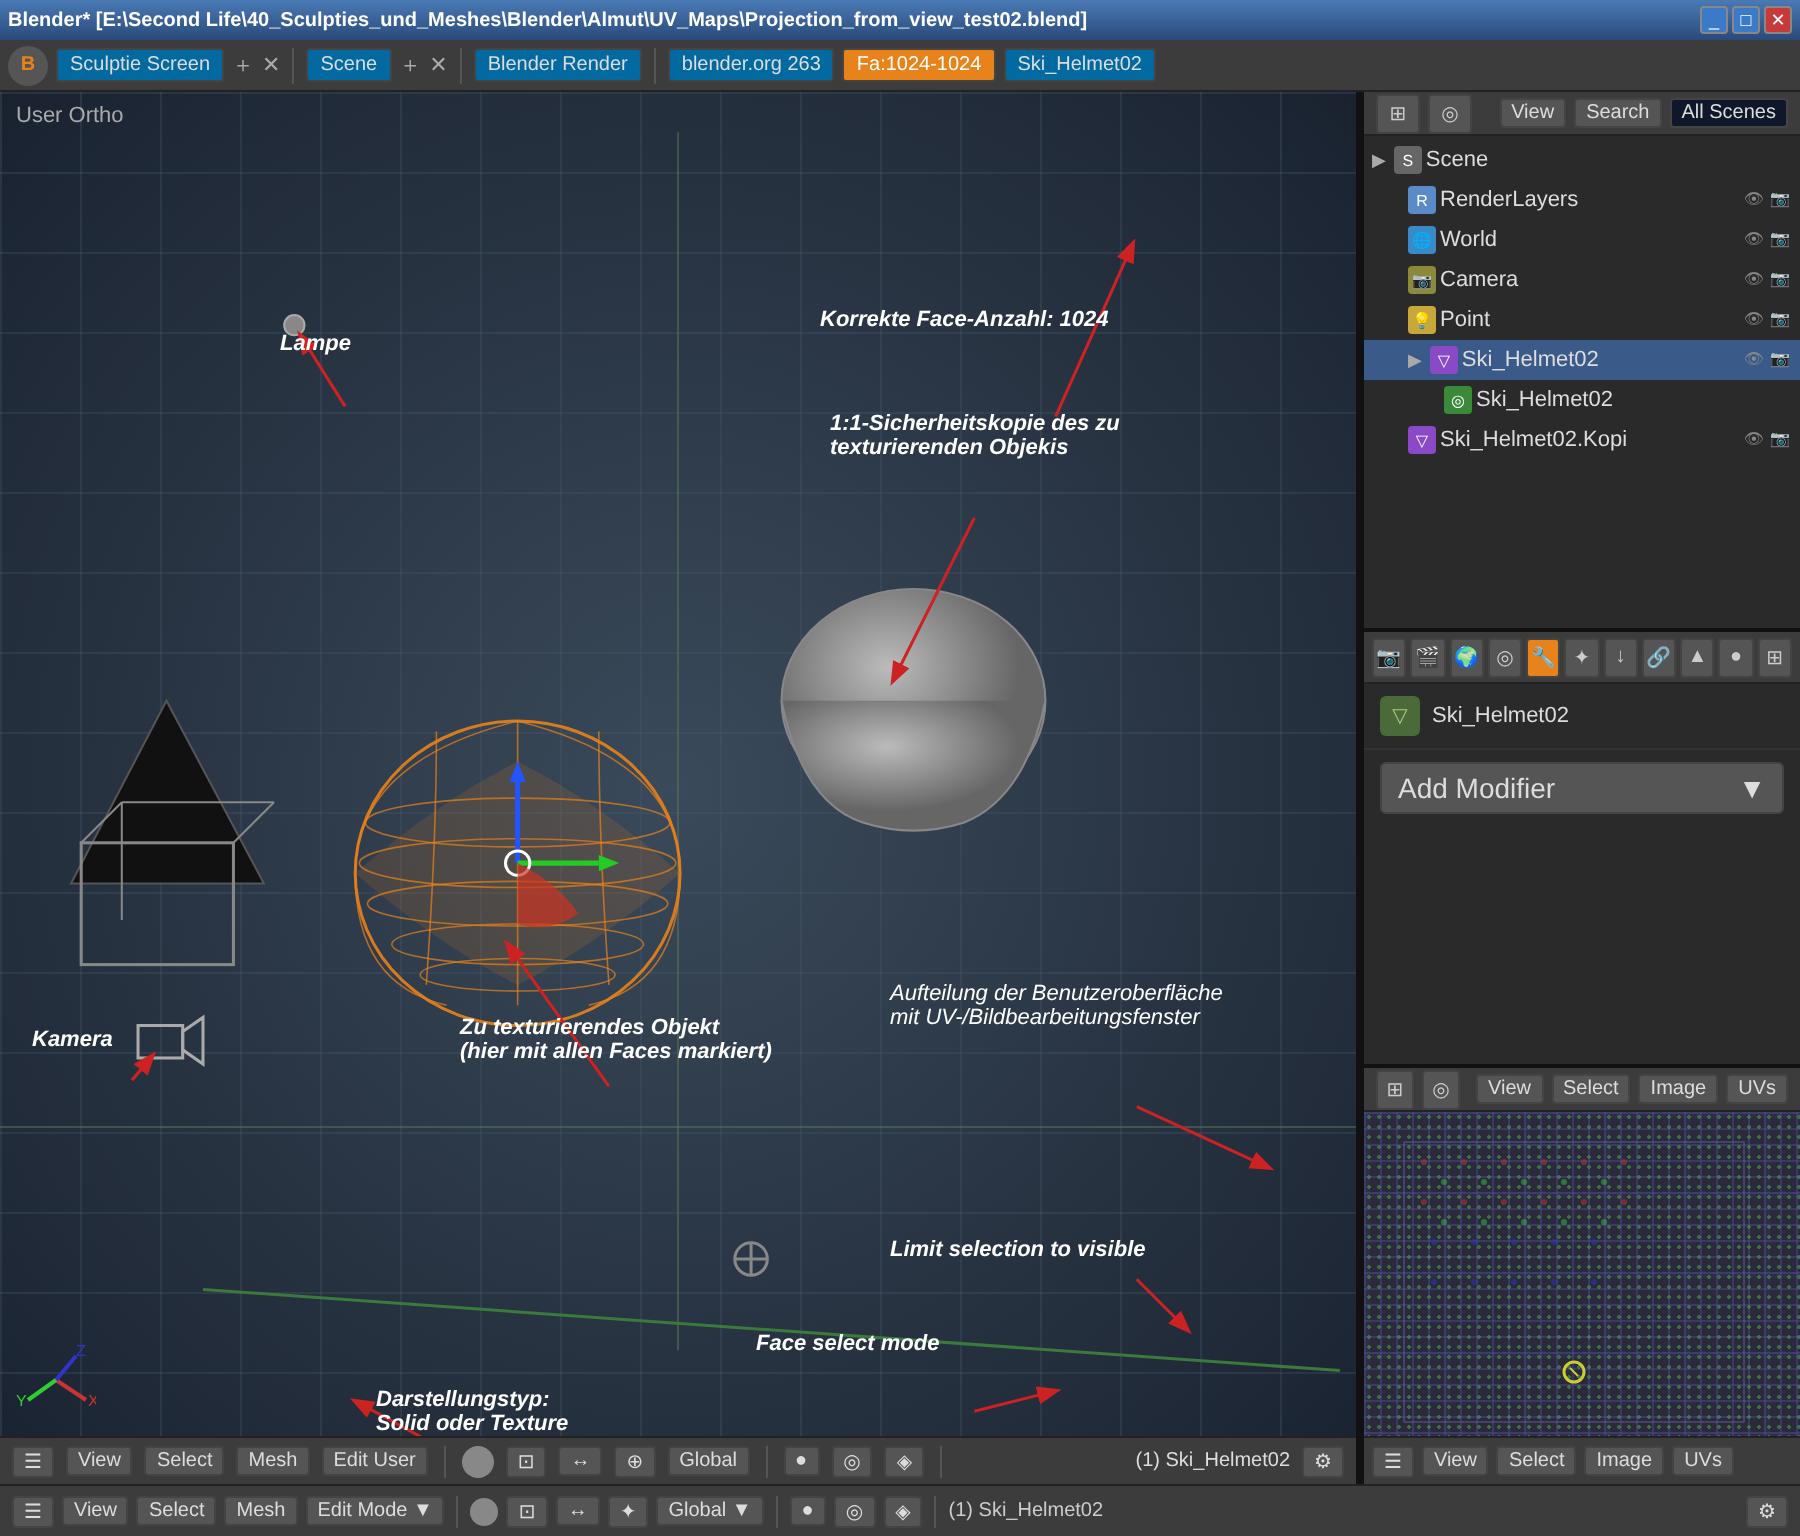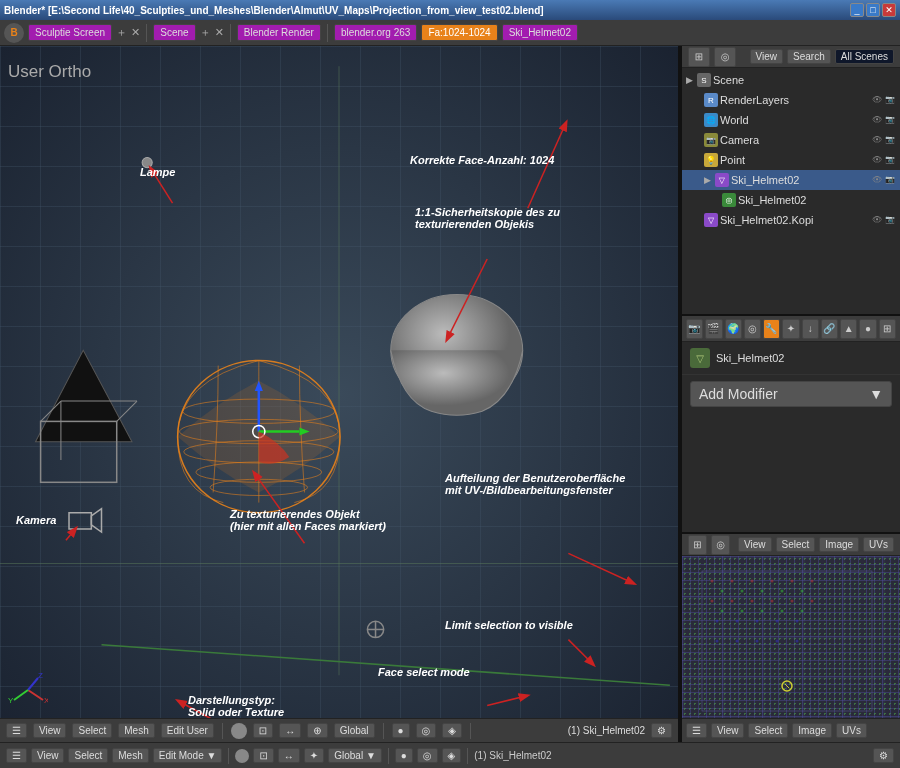--- a/index.html
+++ b/index.html
@@ -50,21 +50,21 @@
     #toolbar {
       background: #3c3c3c;
       height: 26px;
       display: flex;
       align-items: center;
       padding: 0 4px;
       gap: 4px;
       border-bottom: 1px solid #222;
     }
     .toolbar-item {
-      background: #a21caf;
+      background: #0369a1;
       border: 1px solid #444;
       border-radius: 2px;
       padding: 2px 6px;
       font-size: 10px;
       color: #ddd;
       cursor: pointer;
       white-space: nowrap;
       display: flex;
       align-items: center;
       gap: 2px;
@@ -111,24 +111,24 @@
       top: 0; left: 0; right: 0; bottom: 0;
       background-image:
         linear-gradient(rgba(70,90,110,0.3) 1px, transparent 1px),
         linear-gradient(90deg, rgba(70,90,110,0.3) 1px, transparent 1px);
       background-size: 40px 40px;
     }
 
     
     .viewport-label {
       position: absolute;
-      top: 16px;
+      top: 6px;
       left: 8px;
       color: #aaa;
-      font-size: 17px;
+      font-size: 11px;
     }
 
     
     .annotation {
       position: absolute;
       color: #fff;
       font-size: 11px;
       font-style: italic;
       font-weight: bold;
       pointer-events: none;
@@ -497,21 +497,21 @@
         <marker id="arrowRed" markerWidth="8" markerHeight="8" refX="6" refY="3" orient="auto">
           <path d="M0,0 L0,6 L8,3 z" fill="#cc2222"></path>
         </marker>
       </defs>
     </svg>
 
     <div class="annotation" style="top:120px; left:140px;">Lampe</div>
     <div class="annotation" style="top:108px; left:410px;">Korrekte Face-Anzahl: 1024</div>
     <div class="annotation" style="top:160px; left:415px; white-space:normal; max-width:200px; font-style:italic; font-weight:bold;">1:1-Sicherheitskopie des zu<br>texturierenden Objekis</div>
     <div class="annotation" style="top:462px; left:230px; white-space:normal; max-width:230px; font-style:italic; font-weight:bold;">Zu texturierendes Objekt<br>(hier mit allen Faces markiert)</div>
-    <div class="annotation" style="top:426px; left:445px; white-space:normal; max-width:220px; font-style:italic; font-weight:bold;">Aufteilung der Benutzeroberfläche<br>mit UV-/Bildbearbeitungsfenster</div>
+    <div class="annotation" style="top:445px; left:445px; white-space:normal; max-width:220px; font-style:italic; font-weight:normal;">Aufteilung der Benutzeroberfläche<br>mit UV-/Bildbearbeitungsfenster</div>
     <div class="annotation" style="top:573px; left:445px; font-style:italic; font-weight:bold;">Limit selection to visible</div>
     <div class="annotation" style="top:620px; left:378px; font-style:italic; font-weight:bold;">Face select mode</div>
     <div class="annotation" style="top:648px; left:188px; font-style:italic; font-weight:bold; white-space:normal;">Darstellungstyp:<br>Solid oder Texture</div>
     <div class="annotation" style="top:468px; left:16px;">Kamera</div>
 
     <svg style="position:absolute; bottom:32px; left:8px;" width="40" height="40">
       <line x1="20" y1="20" x2="35" y2="30" stroke="#cc3333" stroke-width="2"></line>
       <text x="36" y="33" fill="#cc3333" font-size="8">X</text>
       <line x1="20" y1="20" x2="30" y2="8" stroke="#3333cc" stroke-width="2"></line>
       <text x="30" y="8" fill="#3333cc" font-size="8">Z</text>

